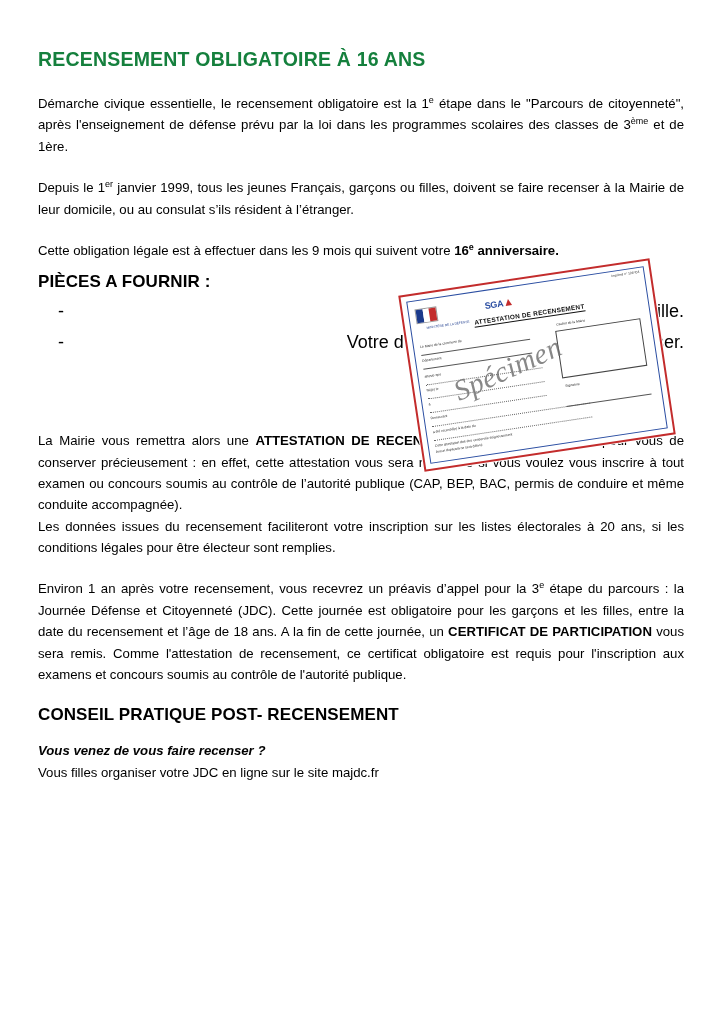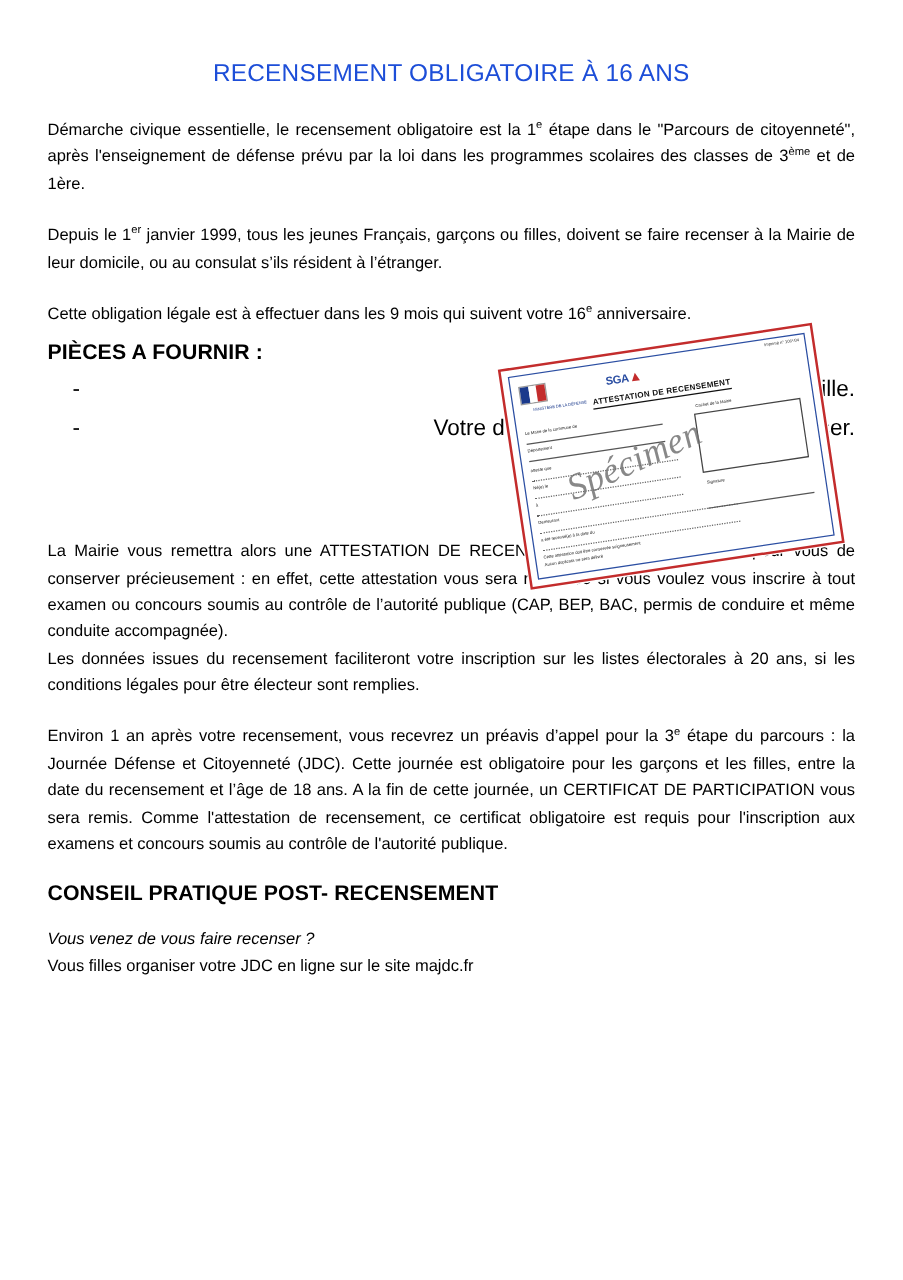--- a/index.html
+++ b/index.html
@@ -16,41 +16,41 @@
     color: #000000;
     overflow: hidden;
   }
   .page {
     position: relative;
     width: 722px;
     height: 1024px;
     padding: 36px 38px 20px 38px;
   }
   h1.title {
-    color: #1d4ed8;
+    color: #15803d;
     font-size: 19.5px;
-    font-weight: normal;
-    text-align: center;
+    font-weight: bold;
+    text-align: left;
     letter-spacing: 0.2px;
     margin: 12px 0 22px 0;
   }
   p.para {
     font-size: 13.2px;
     line-height: 1.62;
     margin: 0 0 0 0;
     text-align: justify;
   }
   .spacer-sm { height: 11px; }
   .spacer-md { height: 20px; }
   sup {
     font-size: 0.68em;
     vertical-align: super;
     line-height: 0;
   }
-  .b { font-weight: normal; }
+  .b { font-weight: bold; }
   .i { font-style: italic; }
   h2.section {
     font-size: 17px;
     font-weight: bold;
     margin: 0 0 4px 0;
     letter-spacing: 0.1px;
   }
   ul.items {
     list-style: none;
     margin: 0;

